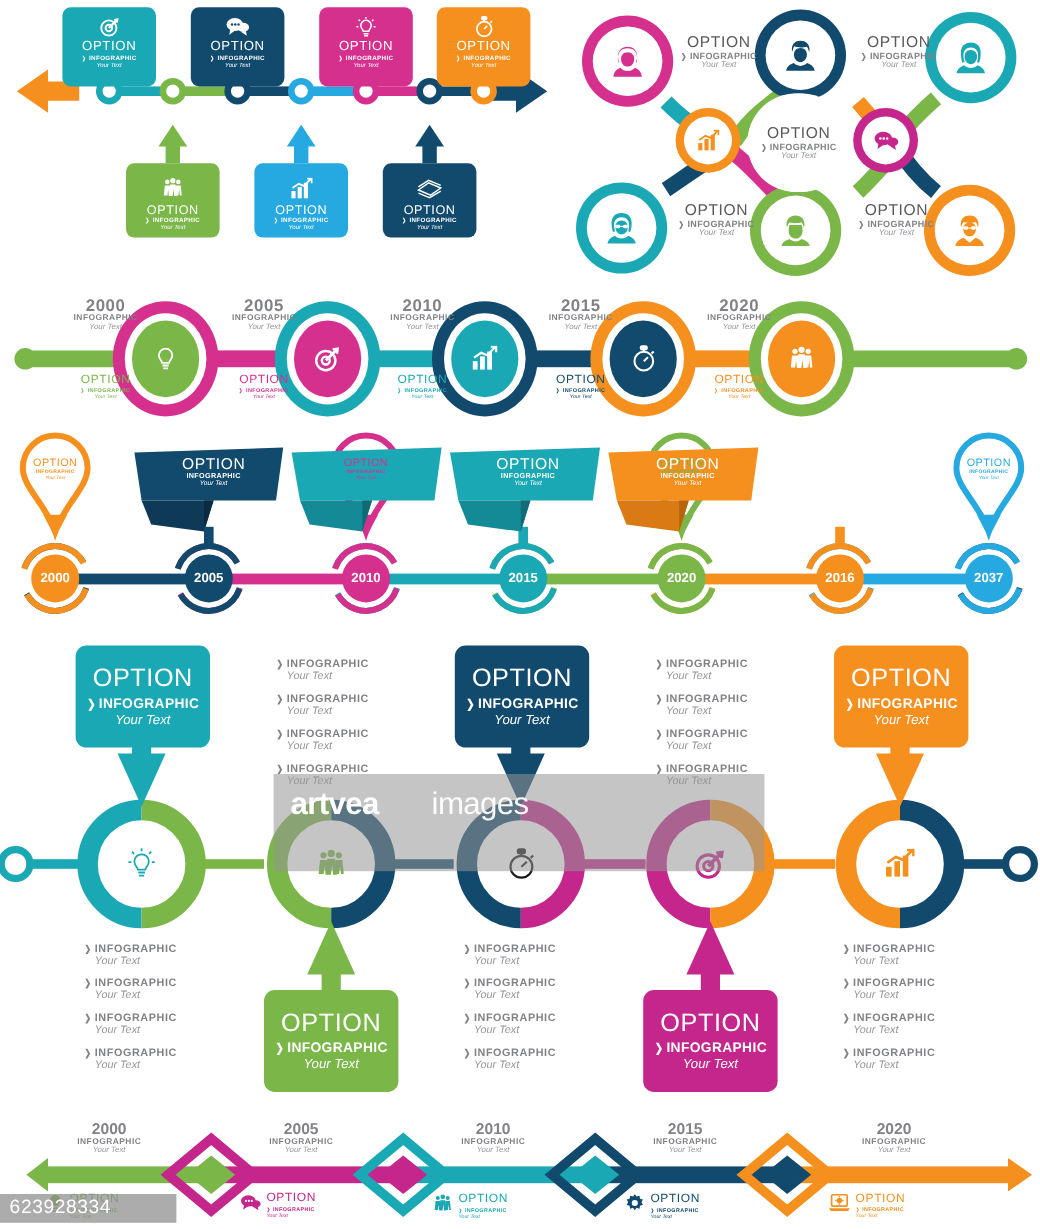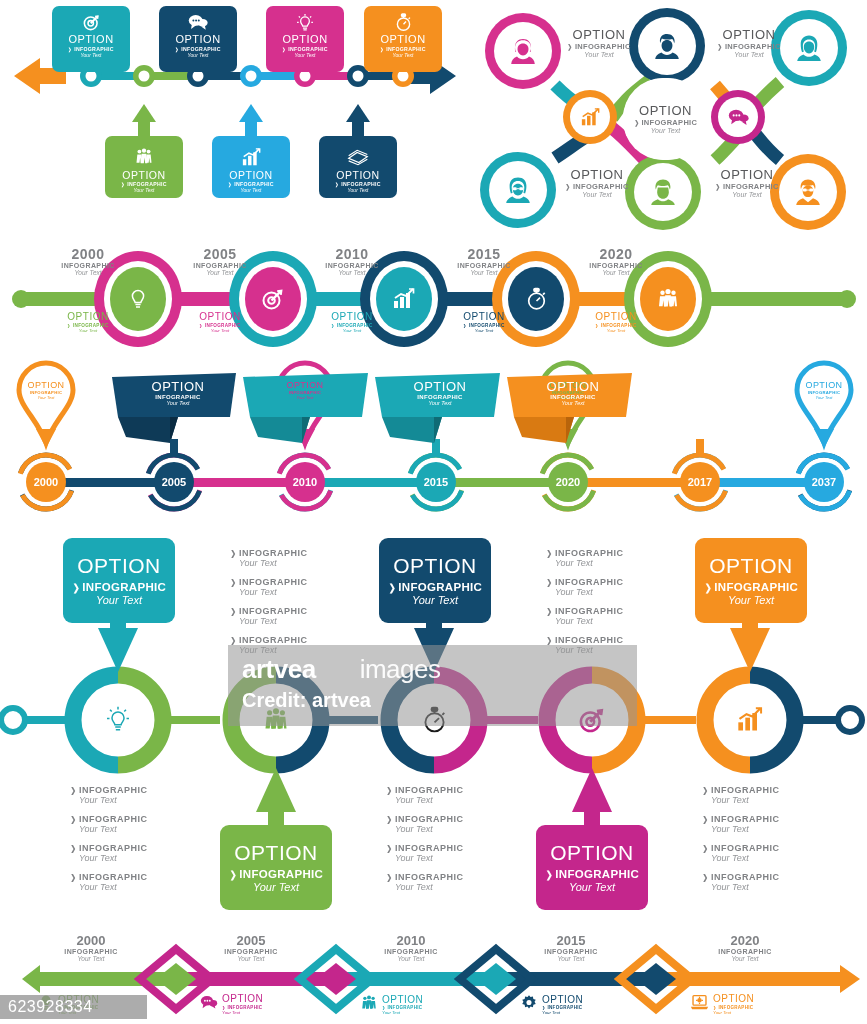--- a/index.html
+++ b/index.html
@@ -635,21 +635,21 @@
     <div class="opt-title">OPTION</div>
     <div class="opt-sub">INFOGRAPHIC</div>
     <div class="opt-txt">Your Text</div>
   </div>
 
   <div class="yrtext" style="left:16px;top:121px;width:60px;">2000</div>
   <div class="yrtext" style="left:144px;top:121px;width:60px;">2005</div>
   <div class="yrtext" style="left:275px;top:121px;width:60px;">2010</div>
   <div class="yrtext" style="left:406px;top:121px;width:60px;">2015</div>
   <div class="yrtext" style="left:538px;top:121px;width:60px;">2020</div>
-  <div class="yrtext" style="left:670px;top:121px;width:60px;">2017</div>
+  <div class="yrtext" style="left:670px;top:121px;width:60px;">2016</div>
   <div class="yrtext" style="left:794px;top:121px;width:60px;">2037</div>
 </div>
 
 <div class="s5">
   <svg width="867" height="405" viewBox="0 0 867 405" style="position:absolute;left:0;top:0;">
 
     <circle cx="13" cy="200" r="12" fill="none" stroke="#1BA8B5" stroke-width="6"></circle>
     <rect x="22" y="196" width="48" height="8" fill="#1BA8B5"></rect>
     <rect x="160" y="196" width="60" height="8" fill="#7AB648"></rect>
     <rect x="318" y="196" width="60" height="8" fill="#124A6E"></rect>
@@ -975,18 +975,17 @@
     <span>
           <span class="opt-title" style="display:block;">OPTION</span>
     <span class="opt-sub chev" style="display:block;">INFOGRAPHIC</span>
     <span class="opt-txt" style="display:block;">Your Text</span>
         </span>
   </div>
 </div>
 
 <div class="getty">
   <div class="g1"><b>artvea</b><span>images</span></div>
-  <div class="g2">Credit: artvea</div>
 </div>
 
 <div class="idmark">623928334</div>
 
 </div>
 
 </body></html>

